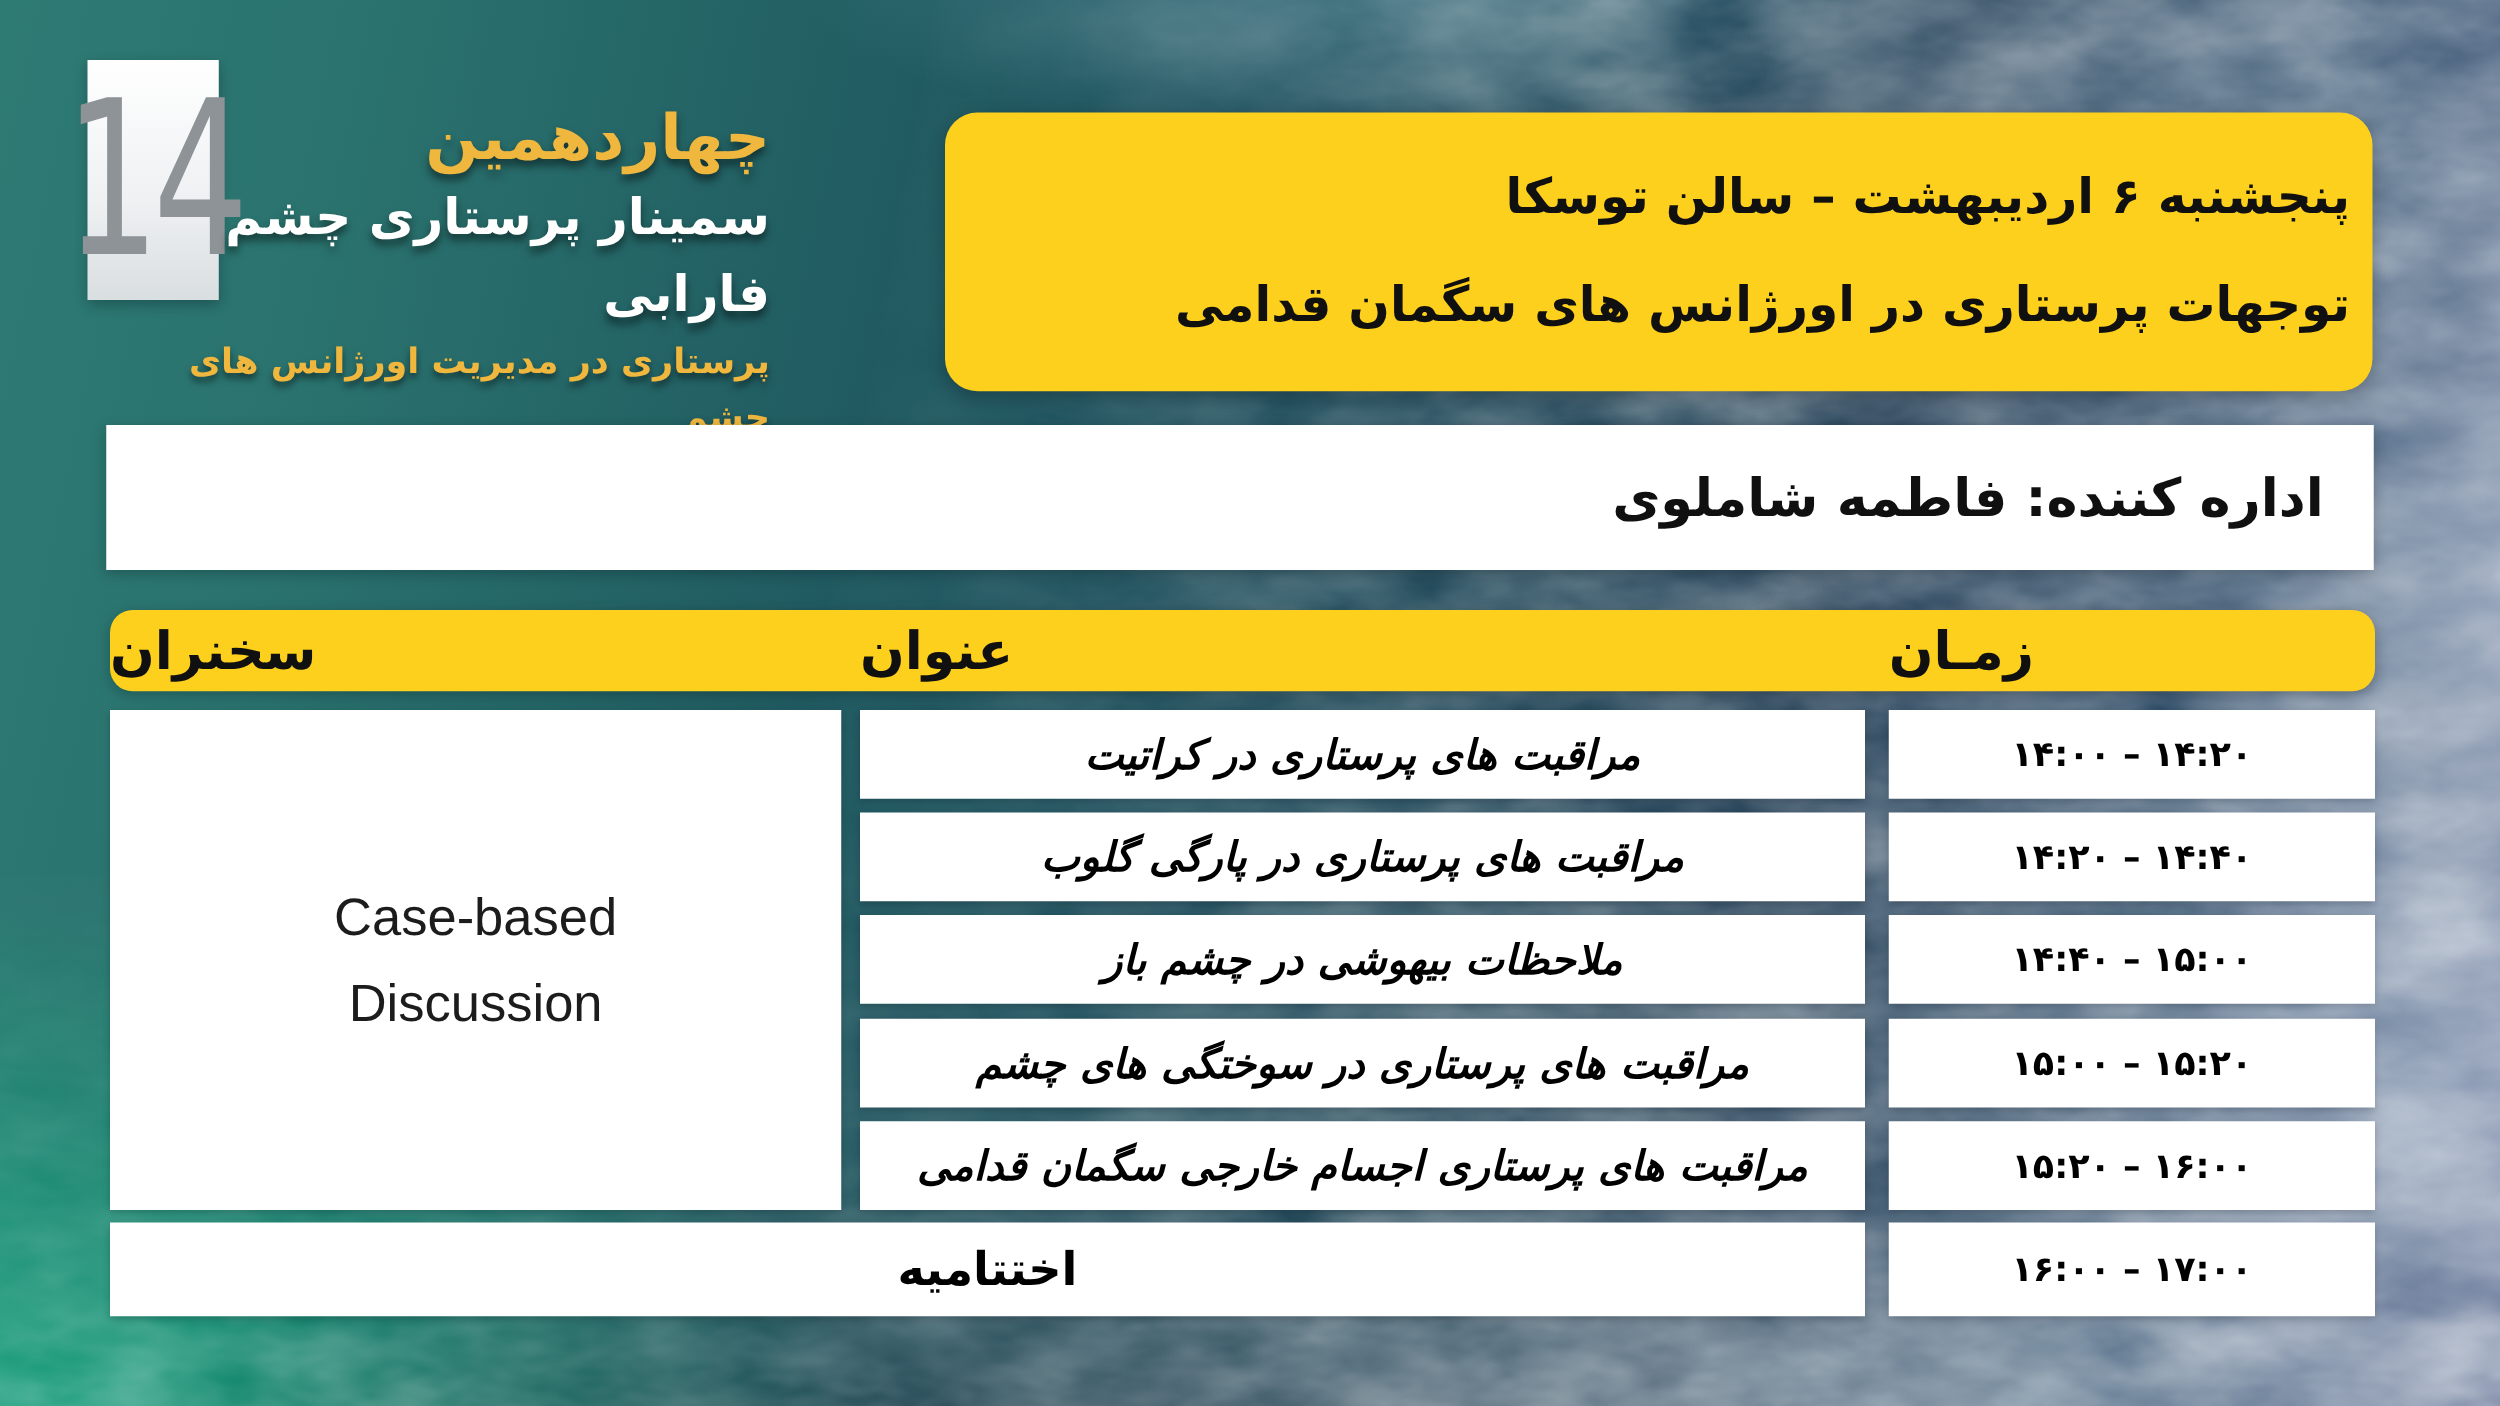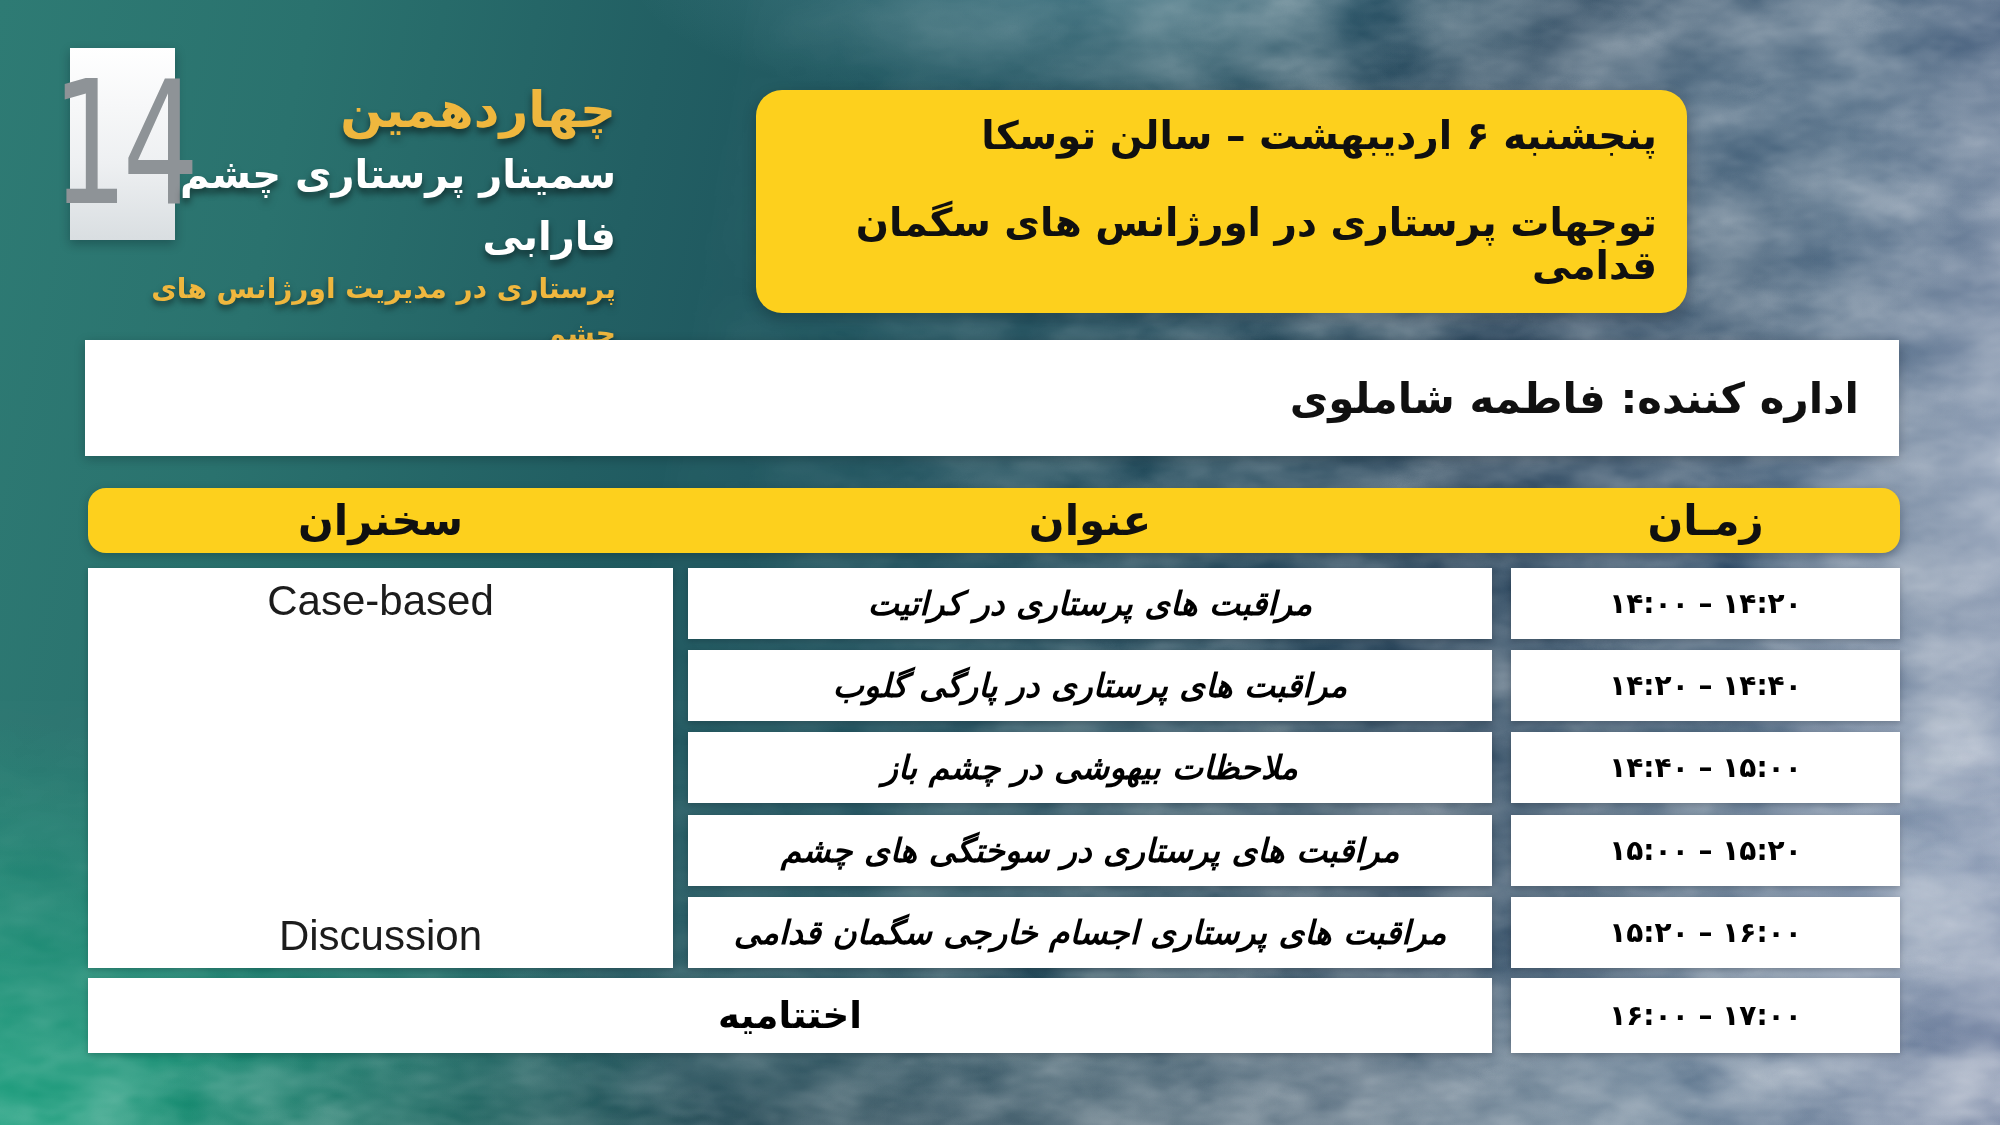--- a/index.html
+++ b/index.html
@@ -52,26 +52,26 @@
   .brand .l1{font-size:50px;font-weight:bold;color:#efb73e;line-height:1.3;
     text-shadow:0 5px 7px rgba(0,0,0,.5);}
   .brand .l2{font-size:40px;font-weight:bold;line-height:1.55;
     text-shadow:0 5px 7px rgba(0,0,0,.5);}
   .brand .l3{font-size:28px;font-weight:bold;color:#efb73e;line-height:1.6;
     text-shadow:0 4px 6px rgba(0,0,0,.5);}
   .brand .l4{font-size:30px;font-weight:bold;line-height:1.7;padding-left:40px;
     text-shadow:0 4px 6px rgba(0,0,0,.5);}
   
   .session-box{
-    position:absolute;left:756px;top:90px;width:931px;height:223px;
+    position:absolute;left:756px;top:90px;width:1142px;height:223px;
     background:#fdd01d;border-radius:26px;
     box-shadow:0 5px 14px rgba(0,10,20,.28);
     display:flex;flex-direction:column;justify-content:center;gap:44px;
     direction:rtl;text-align:right;
-    padding:0 30px 0 40px;box-sizing:border-box;
+    padding:0 18px 0 40px;box-sizing:border-box;
     color:#101010;
   }
   .session-box .sline{font-size:39px;font-weight:bold;line-height:1.1;}
   
   .panel-box{
     position:absolute;left:85px;top:340px;width:1814px;height:116px;
     background:#ffffff;
     box-shadow:0 3px 10px rgba(0,10,20,.25);
     display:flex;flex-direction:column;justify-content:center;gap:12px;
     direction:rtl;text-align:right;
@@ -81,37 +81,37 @@
   .panel-box .members{font-size:28px;}
   
   .sched-header{
     position:absolute;left:88px;top:488px;width:1812px;height:65px;
     background:#fdd01d;border-radius:18px;
     box-shadow:0 3px 10px rgba(0,10,20,.25);
     color:#101010;
   }
   .sched-header .hcell{
     position:absolute;top:0;height:53px;line-height:65px;
-    text-align:center;font-size:42px;font-weight:bold;direction:rtl;
+    text-align:left;font-size:42px;font-weight:bold;direction:rtl;
   }
   .hcell.h-speaker{left:0;width:585px;}
   .hcell.h-title{left:600px;width:804px;}
   .hcell.h-time{left:1423px;width:389px;}
   
   .cell{
     position:absolute;background:#ffffff;color:#000;
     display:flex;align-items:center;justify-content:center;
     box-shadow:0 2px 6px rgba(0,10,20,.22);
     box-sizing:border-box;
   }
   .speaker-cell{
     left:88px;top:568px;width:585px;height:400px;
     flex-direction:column;gap:4px;
     font-family:"Liberation Sans",sans-serif;
-    font-size:42px;color:#1c1c1c;line-height:1.55;justify-content:space-between;
+    font-size:42px;color:#1c1c1c;line-height:1.55;
   }
   .title-cell{left:688px;width:804px;height:71px;direction:rtl;
     font-size:33px;font-weight:bold;font-style:italic;}
   .time-cell{left:1511px;width:389px;height:71px;
     font-size:28px;font-weight:bold;letter-spacing:5px;
     direction:ltr;unicode-bidi:isolate;}
   .r0{top:568px;} .r1{top:650px;} .r2{top:732px;} .r3{top:815px;} .r4{top:897px;}
   .closing-cell{
     left:88px;top:978px;width:1404px;height:75px;direction:rtl;
     font-size:37px;font-weight:bold;

